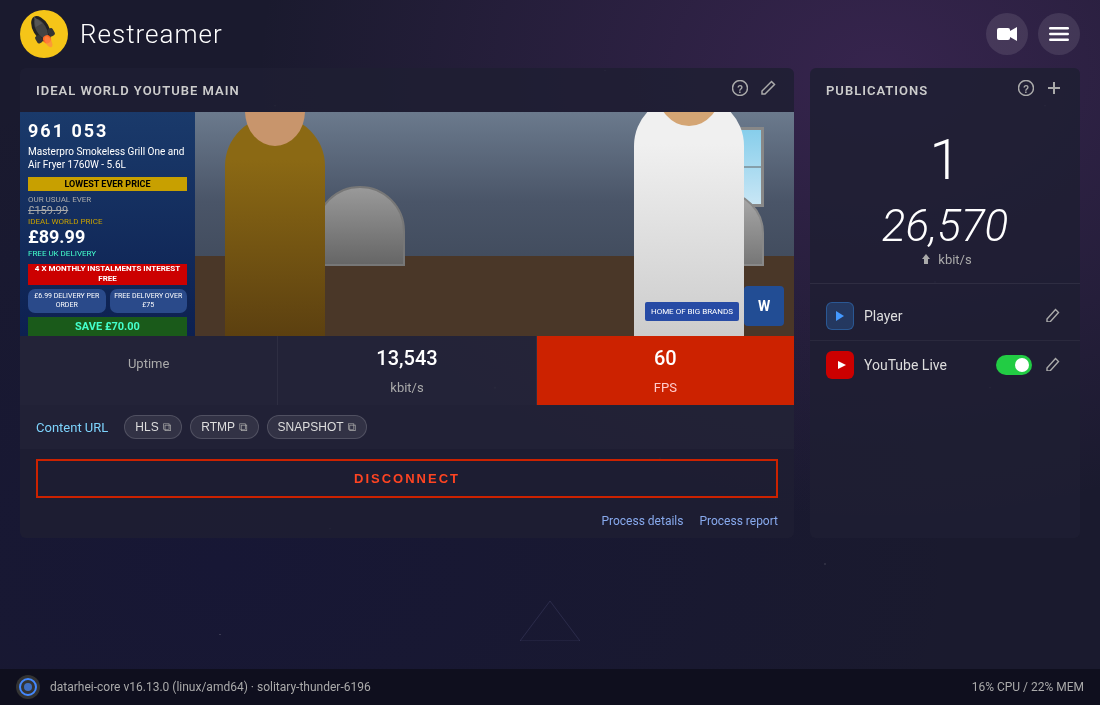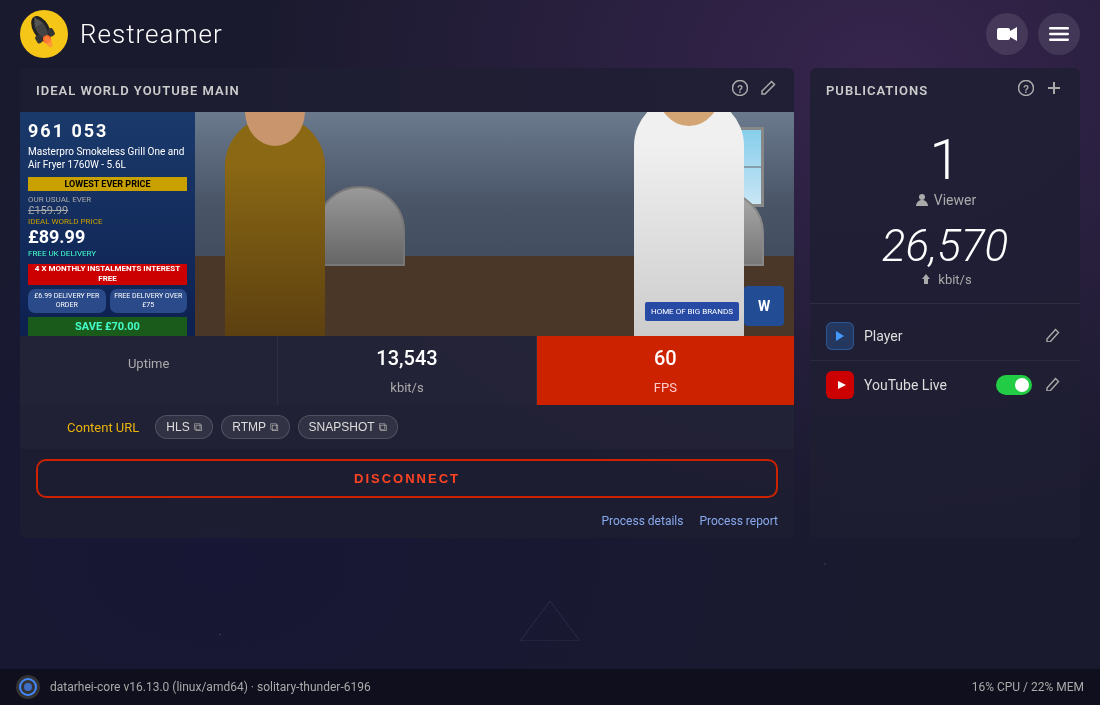--- a/index.html
+++ b/index.html
@@ -348,23 +348,22 @@
     
     .content-url-row {
       display: flex;
       align-items: center;
       padding: 10px 16px;
       gap: 8px;
       background: rgba(40, 40, 60, 0.4);
     }
     .content-url-label {
       font-size: 13px;
-      color: #eab308;
+      color: #7dd3fc;
       margin-right: 8px;
-      margin-left: 31px;
     }
     .url-btn {
       display: flex;
       align-items: center;
       gap: 4px;
       background: rgba(255,255,255,0.08);
       border: 1px solid rgba(255,255,255,0.15);
       border-radius: 12px;
       color: #ddd;
       padding: 4px 10px;
@@ -380,21 +379,21 @@
     .disconnect-btn {
       width: 100%;
       background: transparent;
       border: 2px solid #cc2200;
       color: #ff4422;
       padding: 10px;
       font-size: 13px;
       font-weight: 700;
       letter-spacing: 2px;
       cursor: pointer;
-      border-radius: 10px;
+      border-radius: 0;
     }
 
     
     .process-links {
       display: flex;
       justify-content: flex-end;
       gap: 16px;
       padding: 6px 16px 10px;
     }
     .process-link {
@@ -750,27 +749,20 @@
           <svg width="16" height="16" viewBox="0 0 16 16" fill="currentColor">
             <line x1="8" y1="2" x2="8" y2="14" stroke="currentColor" stroke-width="2"></line>
             <line x1="2" y1="8" x2="14" y2="8" stroke="currentColor" stroke-width="2"></line>
           </svg>
         </button>
       </div>
     </div>
 
     <div class="viewer-stats">
       <div class="viewer-count">1</div>
-      <div class="viewer-label">
-        <svg width="16" height="16" viewBox="0 0 16 16" fill="#aaa">
-          <circle cx="8" cy="5" r="3"></circle>
-          <path d="M2 14c0-3.3 2.7-6 6-6s6 2.7 6 6" fill="#aaa"></path>
-        </svg>
-        <span>Viewer</span>
-      </div>
       <div class="kbits-value">26,570</div>
       <div class="kbits-label">
         <svg width="16" height="12" viewBox="0 0 16 12" fill="#aaa">
           <polygon points="8,0 4,5 12,5" fill="#aaa"></polygon>
           <rect x="6" y="5" width="4" height="5" fill="#aaa"></rect>
         </svg>
         <span>kbit/s</span>
       </div>
     </div>
 

